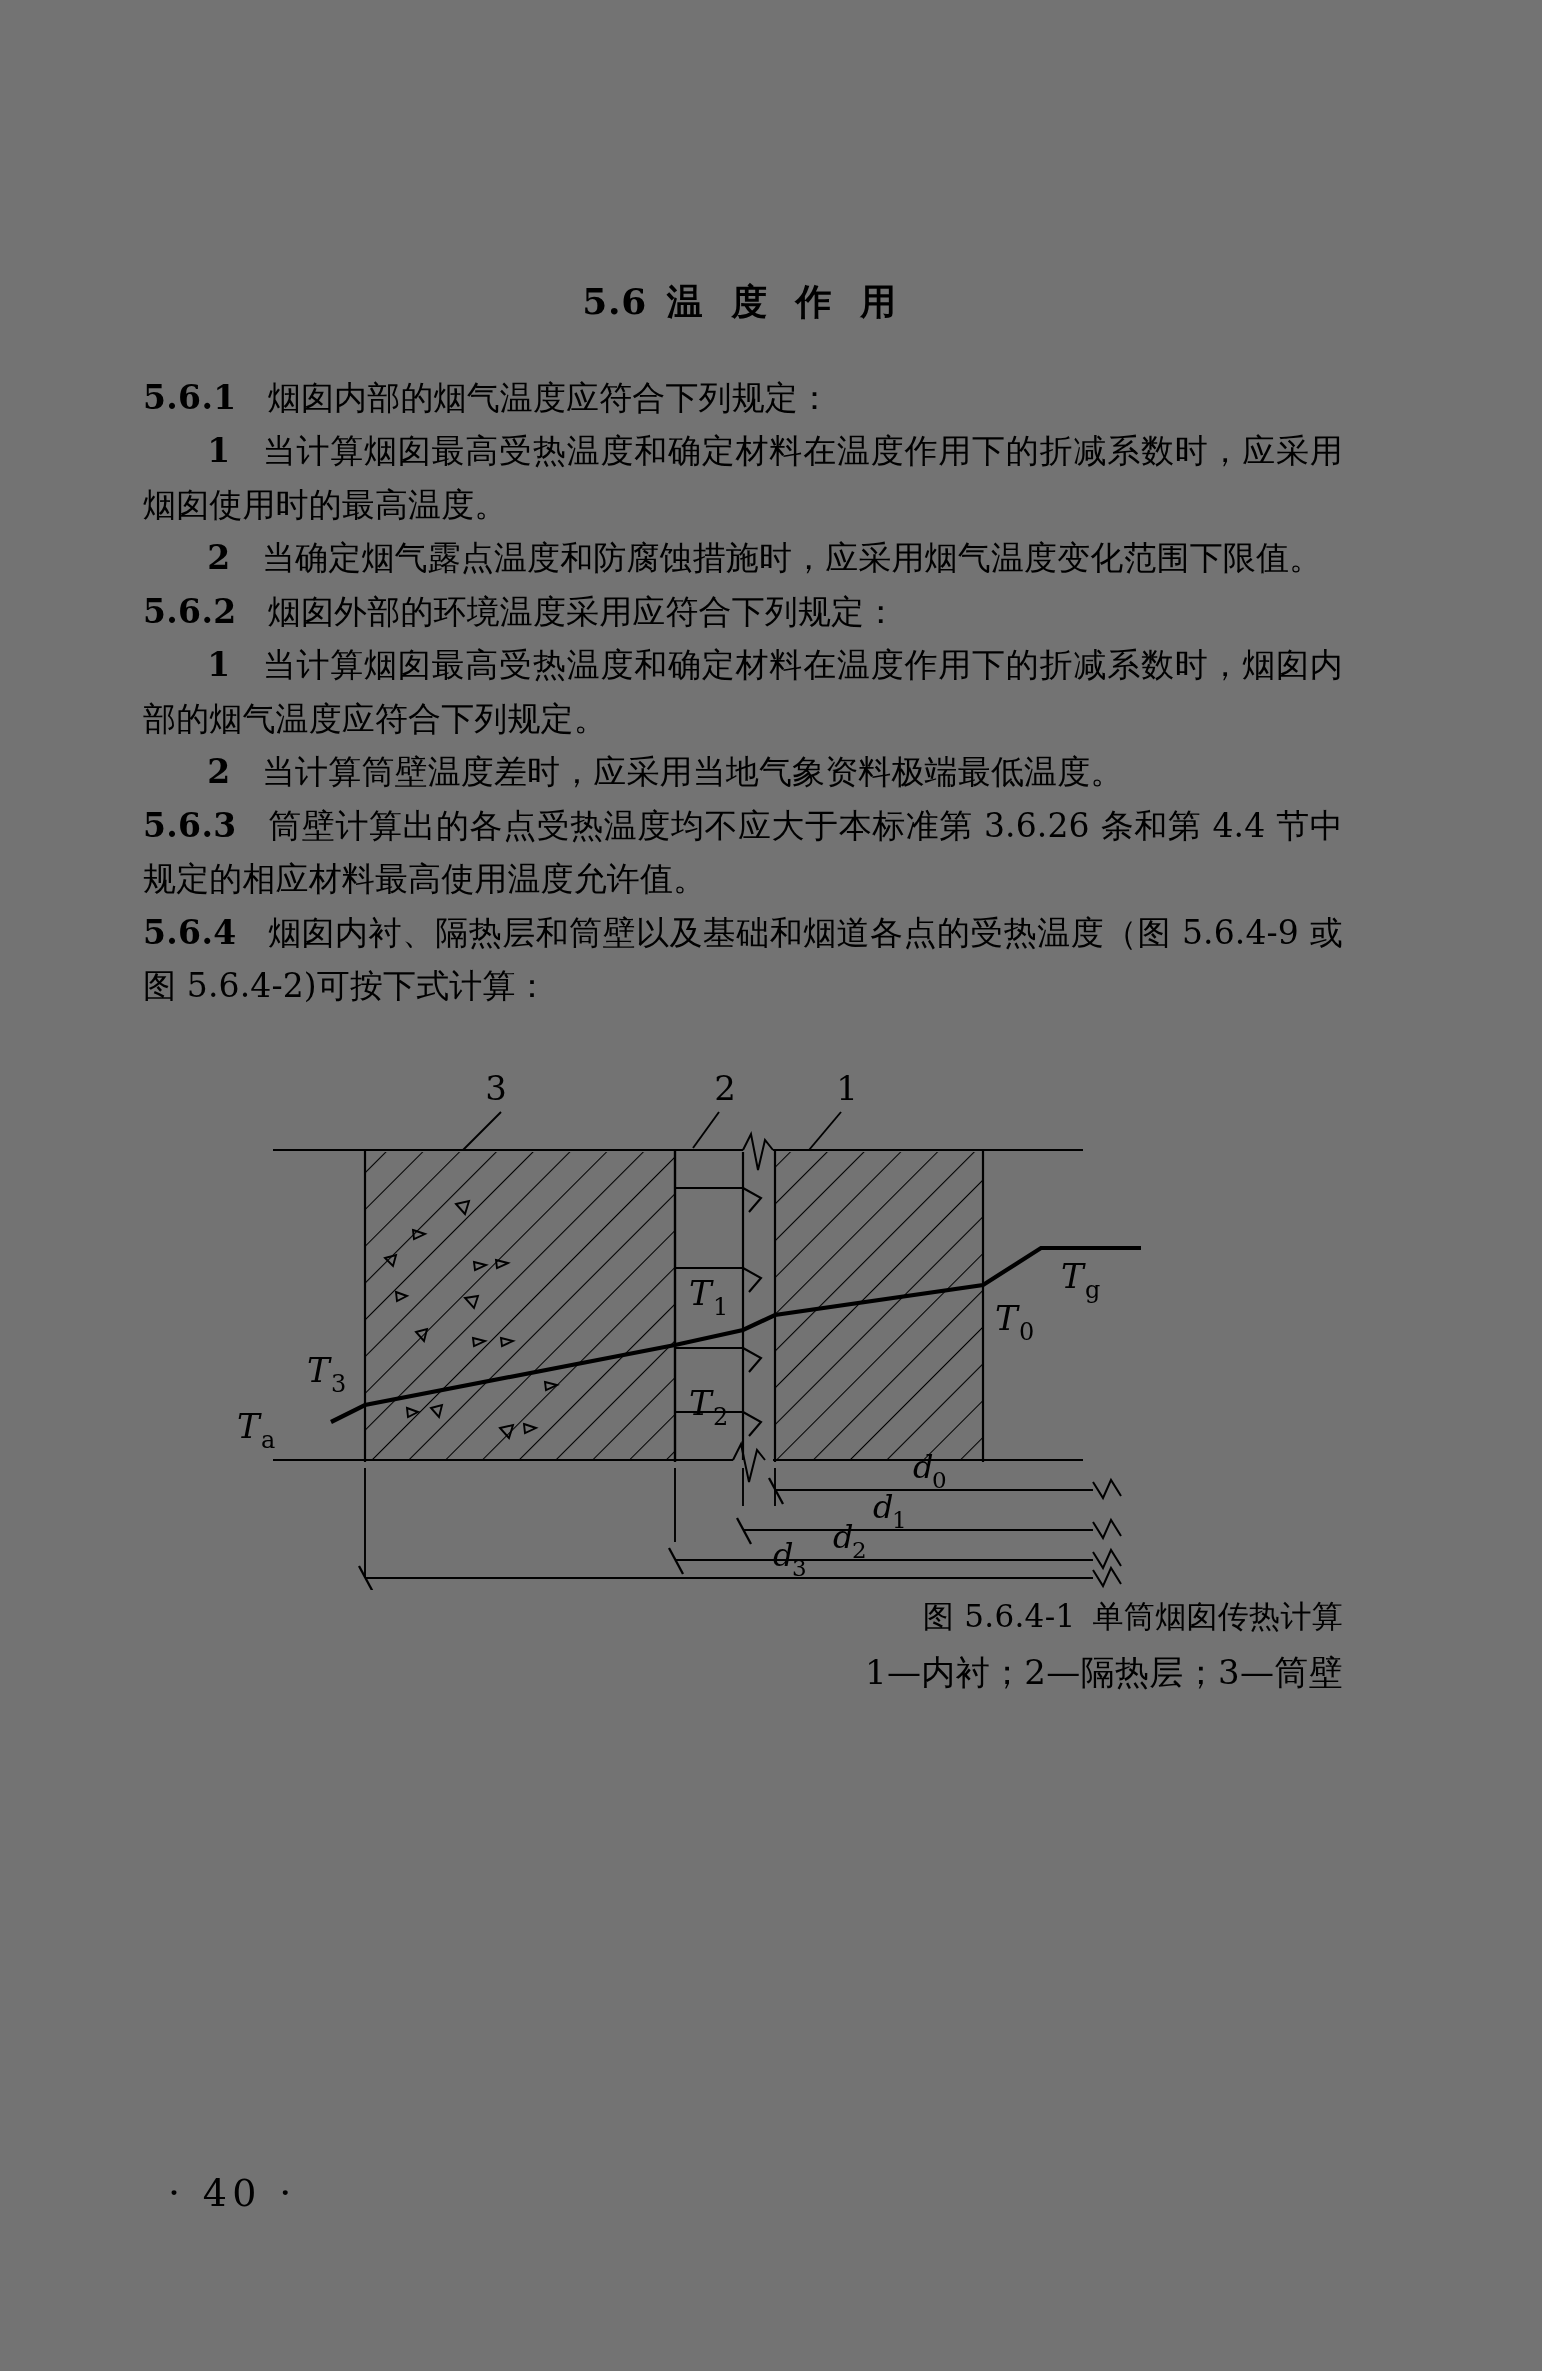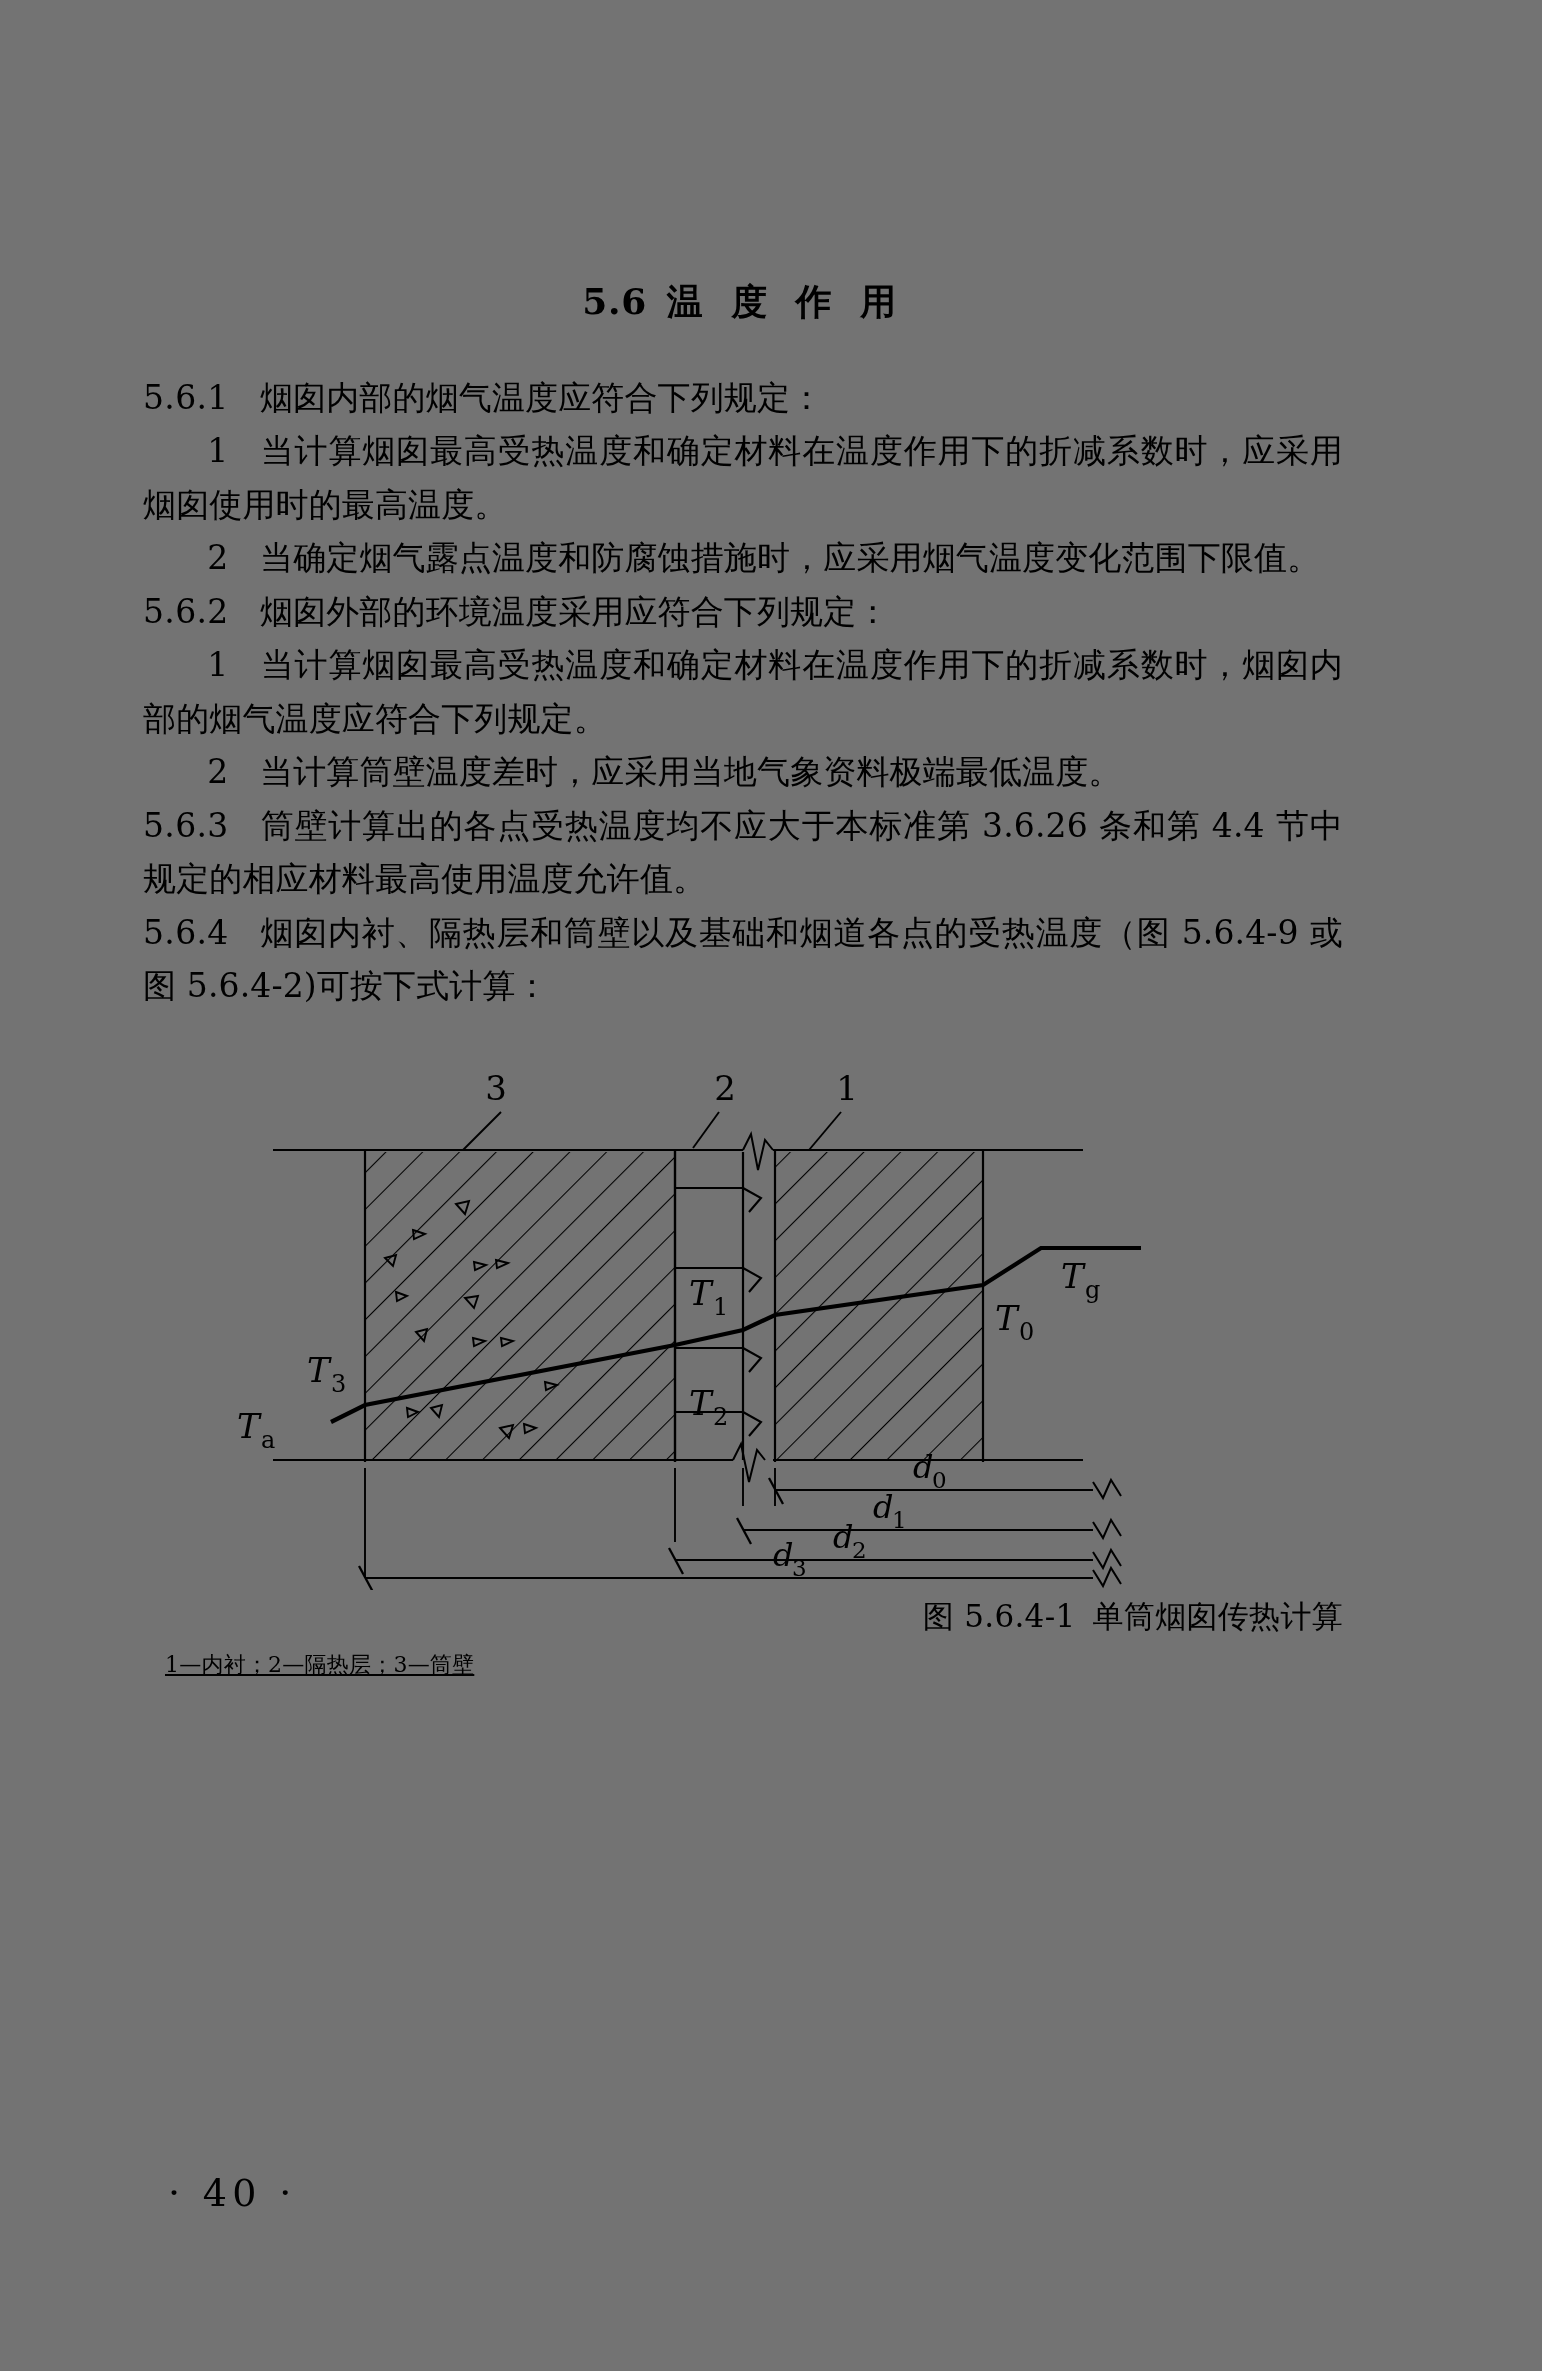--- a/index.html
+++ b/index.html
@@ -46,21 +46,21 @@
   .para {
     font-size: 33px;
     line-height: 1.62;
     margin: 0;
     text-align: justify;
     text-justify: inter-ideograph;
     letter-spacing: 0.004em;
   }
   .para.first { margin-top: 44px; }
   .clause {
-    font-weight: normal;
+    font-weight: bold;
     letter-spacing: 0.01em;
   }
   .gap-m { display: inline-block; width: 0.95em; }
   .indent { display: inline-block; width: 1.95em; }
 
   
   .figure-wrap {
     position: relative;
     width: 1200px;
     margin-top: 18px;
@@ -69,26 +69,25 @@
 
   .fig-caption {
     text-align: right;
     font-size: 31px;
     margin: 6px 0 0 0;
     letter-spacing: 0.01em;
     padding-left: 22px;
   }
   .fig-caption .cap-num { margin-right: 0.55em; }
   .fig-legend {
-    text-align: left;
-    font-size: 22px;
+    text-align: right;
+    font-size: 34px;
     margin: 12px 0 0 0;
     letter-spacing: 0.01em;
     padding-left: 22px;
-    text-decoration: underline;
   }
 
   
   .page-number {
     position: absolute;
     left: 168px;
     top: 2171px;
     font-size: 38px;
     letter-spacing: 0.14em;
   }

